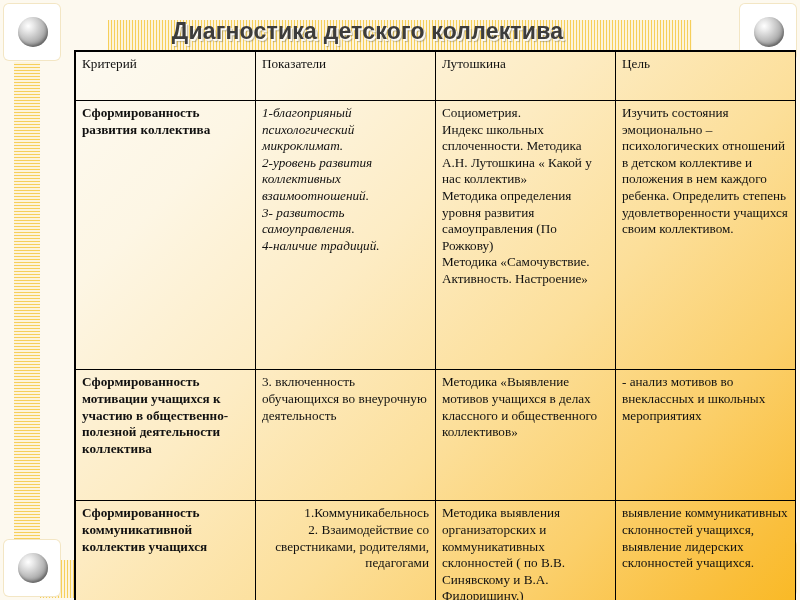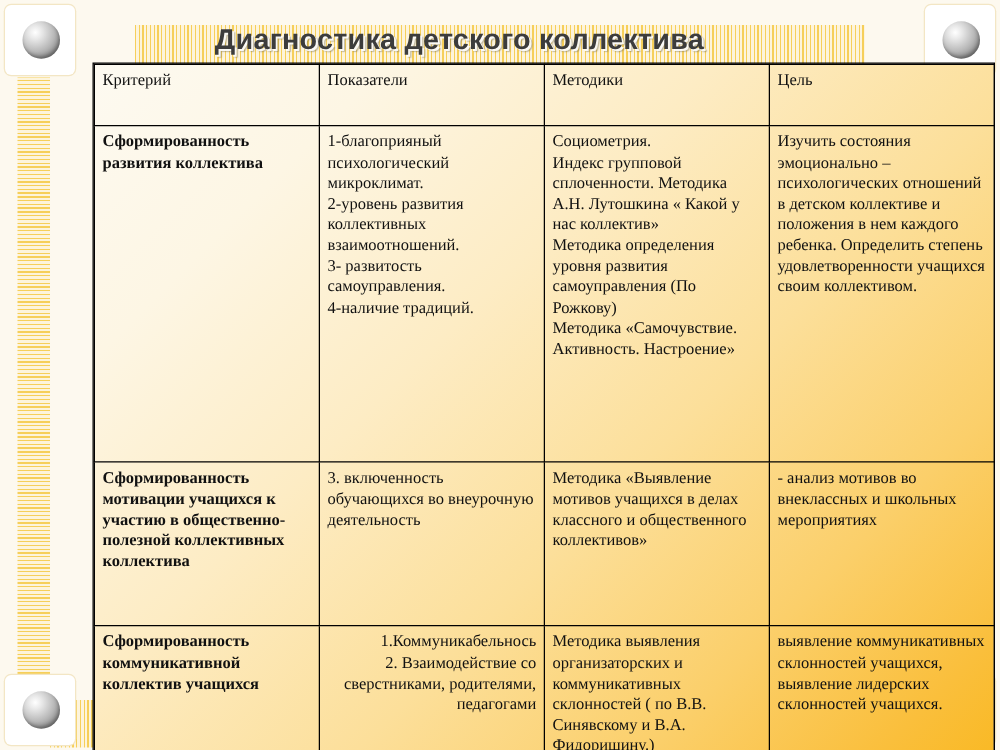--- a/index.html
+++ b/index.html
@@ -146,39 +146,39 @@
       <colgroup>
         <col class="c1">
           <col class="c2">
           <col class="c3">
           <col class="c4">
       </colgroup>
       <thead>
         <tr>
           <th>Критерий</th>
           <th>Показатели</th>
-          <th>Методики</th>
+          <th>Лутошкина</th>
           <th>Цель</th>
         </tr>
       </thead>
       <tbody>
         <tr class="r1">
           <td class="crit">Сформированность развития коллектива</td>
-          <td style="white-space: pre-line;">1-благоприяный психологический микроклимат.
+          <td style="white-space: pre-line; font-style: italic;">1-благоприяный психологический микроклимат.
 2-уровень развития коллективных взаимоотношений.
 3- развитость самоуправления.
 4-наличие традиций.</td>
           <td style="white-space: pre-line;">Социометрия.
-Индекс групповой сплоченности. Методика А.Н. Лутошкина « Какой у нас коллектив»
+Индекс школьных сплоченности. Методика А.Н. Лутошкина « Какой у нас коллектив»
 Методика определения уровня развития самоуправления (По Рожкову)
 Методика «Самочувствие. Активность. Настроение»</td>
           <td>Изучить состояния эмоционально – психологических отношений в детском коллективе и положения в нем каждого ребенка. Определить степень удовлетворенности учащихся своим коллективом.</td>
         </tr>
         <tr class="r2">
-          <td class="crit">Сформированность мотивации  учащихся к участию в общественно-полезной коллективных коллектива</td>
+          <td class="crit">Сформированность мотивации  учащихся к участию в общественно-полезной деятельности коллектива</td>
           <td>3. включенность обучающихся во внеурочную деятельность</td>
           <td>Методика «Выявление мотивов учащихся в делах классного и общественного коллективов»</td>
           <td>- анализ мотивов во внеклассных и школьных мероприятиях</td>
         </tr>
         <tr class="r3">
           <td class="crit">Сформированность коммуникативной коллектив учащихся</td>
           <td class="center" style="white-space: pre-line;">1.Коммуникабельнось
 2. Взаимодействие со сверстниками, родителями, педагогами</td>
           <td>Методика выявления организаторских и коммуникативных склонностей ( по В.В. Синявскому и В.А. Фидоришину.)</td>
           <td>выявление коммуникативных склонностей учащихся, выявление лидерских склонностей учащихся.</td>

